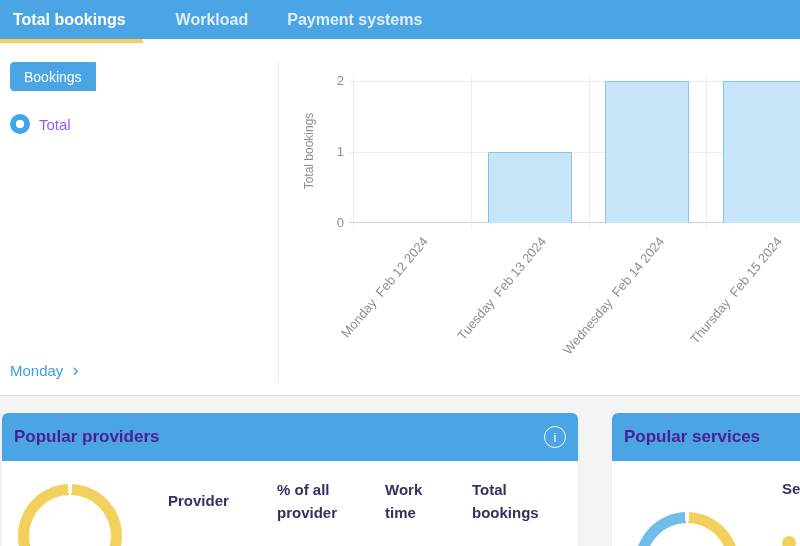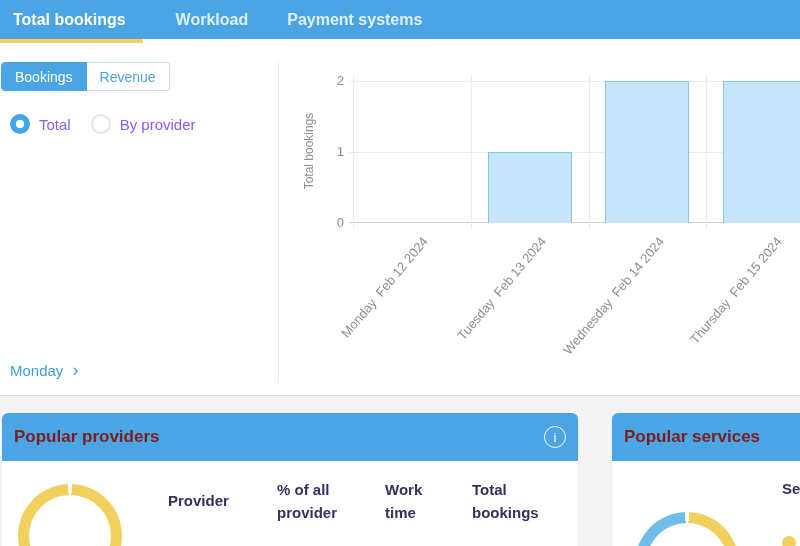--- a/index.html
+++ b/index.html
@@ -16,21 +16,21 @@
   .tab2 { padding:14px 20px; }
   .tab3 { padding:0 19px; }
   .tab-underline { position:absolute; left:0; top:39px; width:143px; height:4px;
     background:#F5D25C; }
 
   
   .main { position:absolute; left:0; top:43px; width:800px; height:352px; background:#fff; }
   .vdivider { position:absolute; left:278px; top:19px; width:1px; height:321px; background:#ededed; }
 
   
-  .toggle { position:absolute; left:1px; top:19px; display:flex;border-radius:7px; }
+  .toggle { position:absolute; left:10px; top:19px; display:flex;border-radius:7px; }
   .tbtn { height:29px; display:flex; align-items:center; padding:0 13px; font-size:14px;
     border:1px solid #4BA4E3; cursor:pointer; }
   .tbtn.sel { background:#4BA4E3; color:#fff; border-radius:4px 0 0 4px; }
   .tbtn.unsel { background:#fff; color:#4BA4E3; border-color:#c9dff0; border-left:none;
     border-radius:0 4px 4px 0; }
 
   
   .radios { position:absolute; left:10px; top:71px; display:flex; align-items:center; gap:20px; }
   .radio-item { display:flex; align-items:center; gap:9px; cursor:pointer; }
   .rdot { width:20px; height:20px; border-radius:50%; }
@@ -58,21 +58,21 @@
   .ylabel { position:absolute; left:31px; top:108px; transform:translate(-50%,-50%) rotate(-90deg);
     font-size:12px; color:#8e8e8e; white-space:nowrap; }
 
   
   .bottom { position:absolute; left:0; top:395px; width:800px; height:151px;
     background:#f4f4f4; border-top:1px solid #dcdcdc; }
   .card { position:absolute; background:#fff; border-radius:6px;
     box-shadow:0 1px 2px rgba(0,0,0,.08); }
   .card-header { height:48px; background:#4BA4E3; border-radius:6px 6px 0 0;
     display:flex; align-items:center; justify-content:space-between; padding:0 12px; }
-  .card-title { color:#7f1d1d; font-size:17px; font-weight:700; }
+  .card-title { color:#4c1d95; font-size:17px; font-weight:700; }
   .info-icon { width:22px; height:22px; border:1px solid rgba(255,255,255,.95); border-radius:50%;
     color:#fff; font-size:13px; display:flex; align-items:center; justify-content:center;
     cursor:pointer; flex:0 0 auto; }
   .card-body { position:relative; }
 
   .donut { position:absolute; width:104px; height:104px; border-radius:50%; }
   .donut::after { content:""; position:absolute; left:11px; top:11px; width:82px; height:82px;
     border-radius:50%; background:#fff; }
   .donut1 { left:16px; top:23px;
     background:conic-gradient(#fff 0deg 2deg, #F2D05E 2deg 358deg, #fff 358deg 360deg); }
@@ -91,31 +91,26 @@
   <div class="tab tab2">Workload</div>
   <div class="tab tab3">Payment systems</div>
 </div>
 <div class="tab-underline"></div>
 
 <div class="main">
   <div class="vdivider"></div>
 
   <div class="toggle">
     <div class="tbtn sel">Bookings</div>
-    <div class="tbtn unsel">Revenue</div>
   </div>
 
   <div class="radios">
     <div class="radio-item">
       <span class="rdot sel"></span>
       <span class="rlabel">Total</span>
-    </div>
-    <div class="radio-item">
-      <span class="rdot unsel"></span>
-      <span class="rlabel">By provider</span>
     </div>
   </div>
 
   <div class="expand">
     <span>Monday</span>
     <span class="chev">›</span>
   </div>
 
   <div id="chart">
     <div class="ylabel">Total bookings</div>

